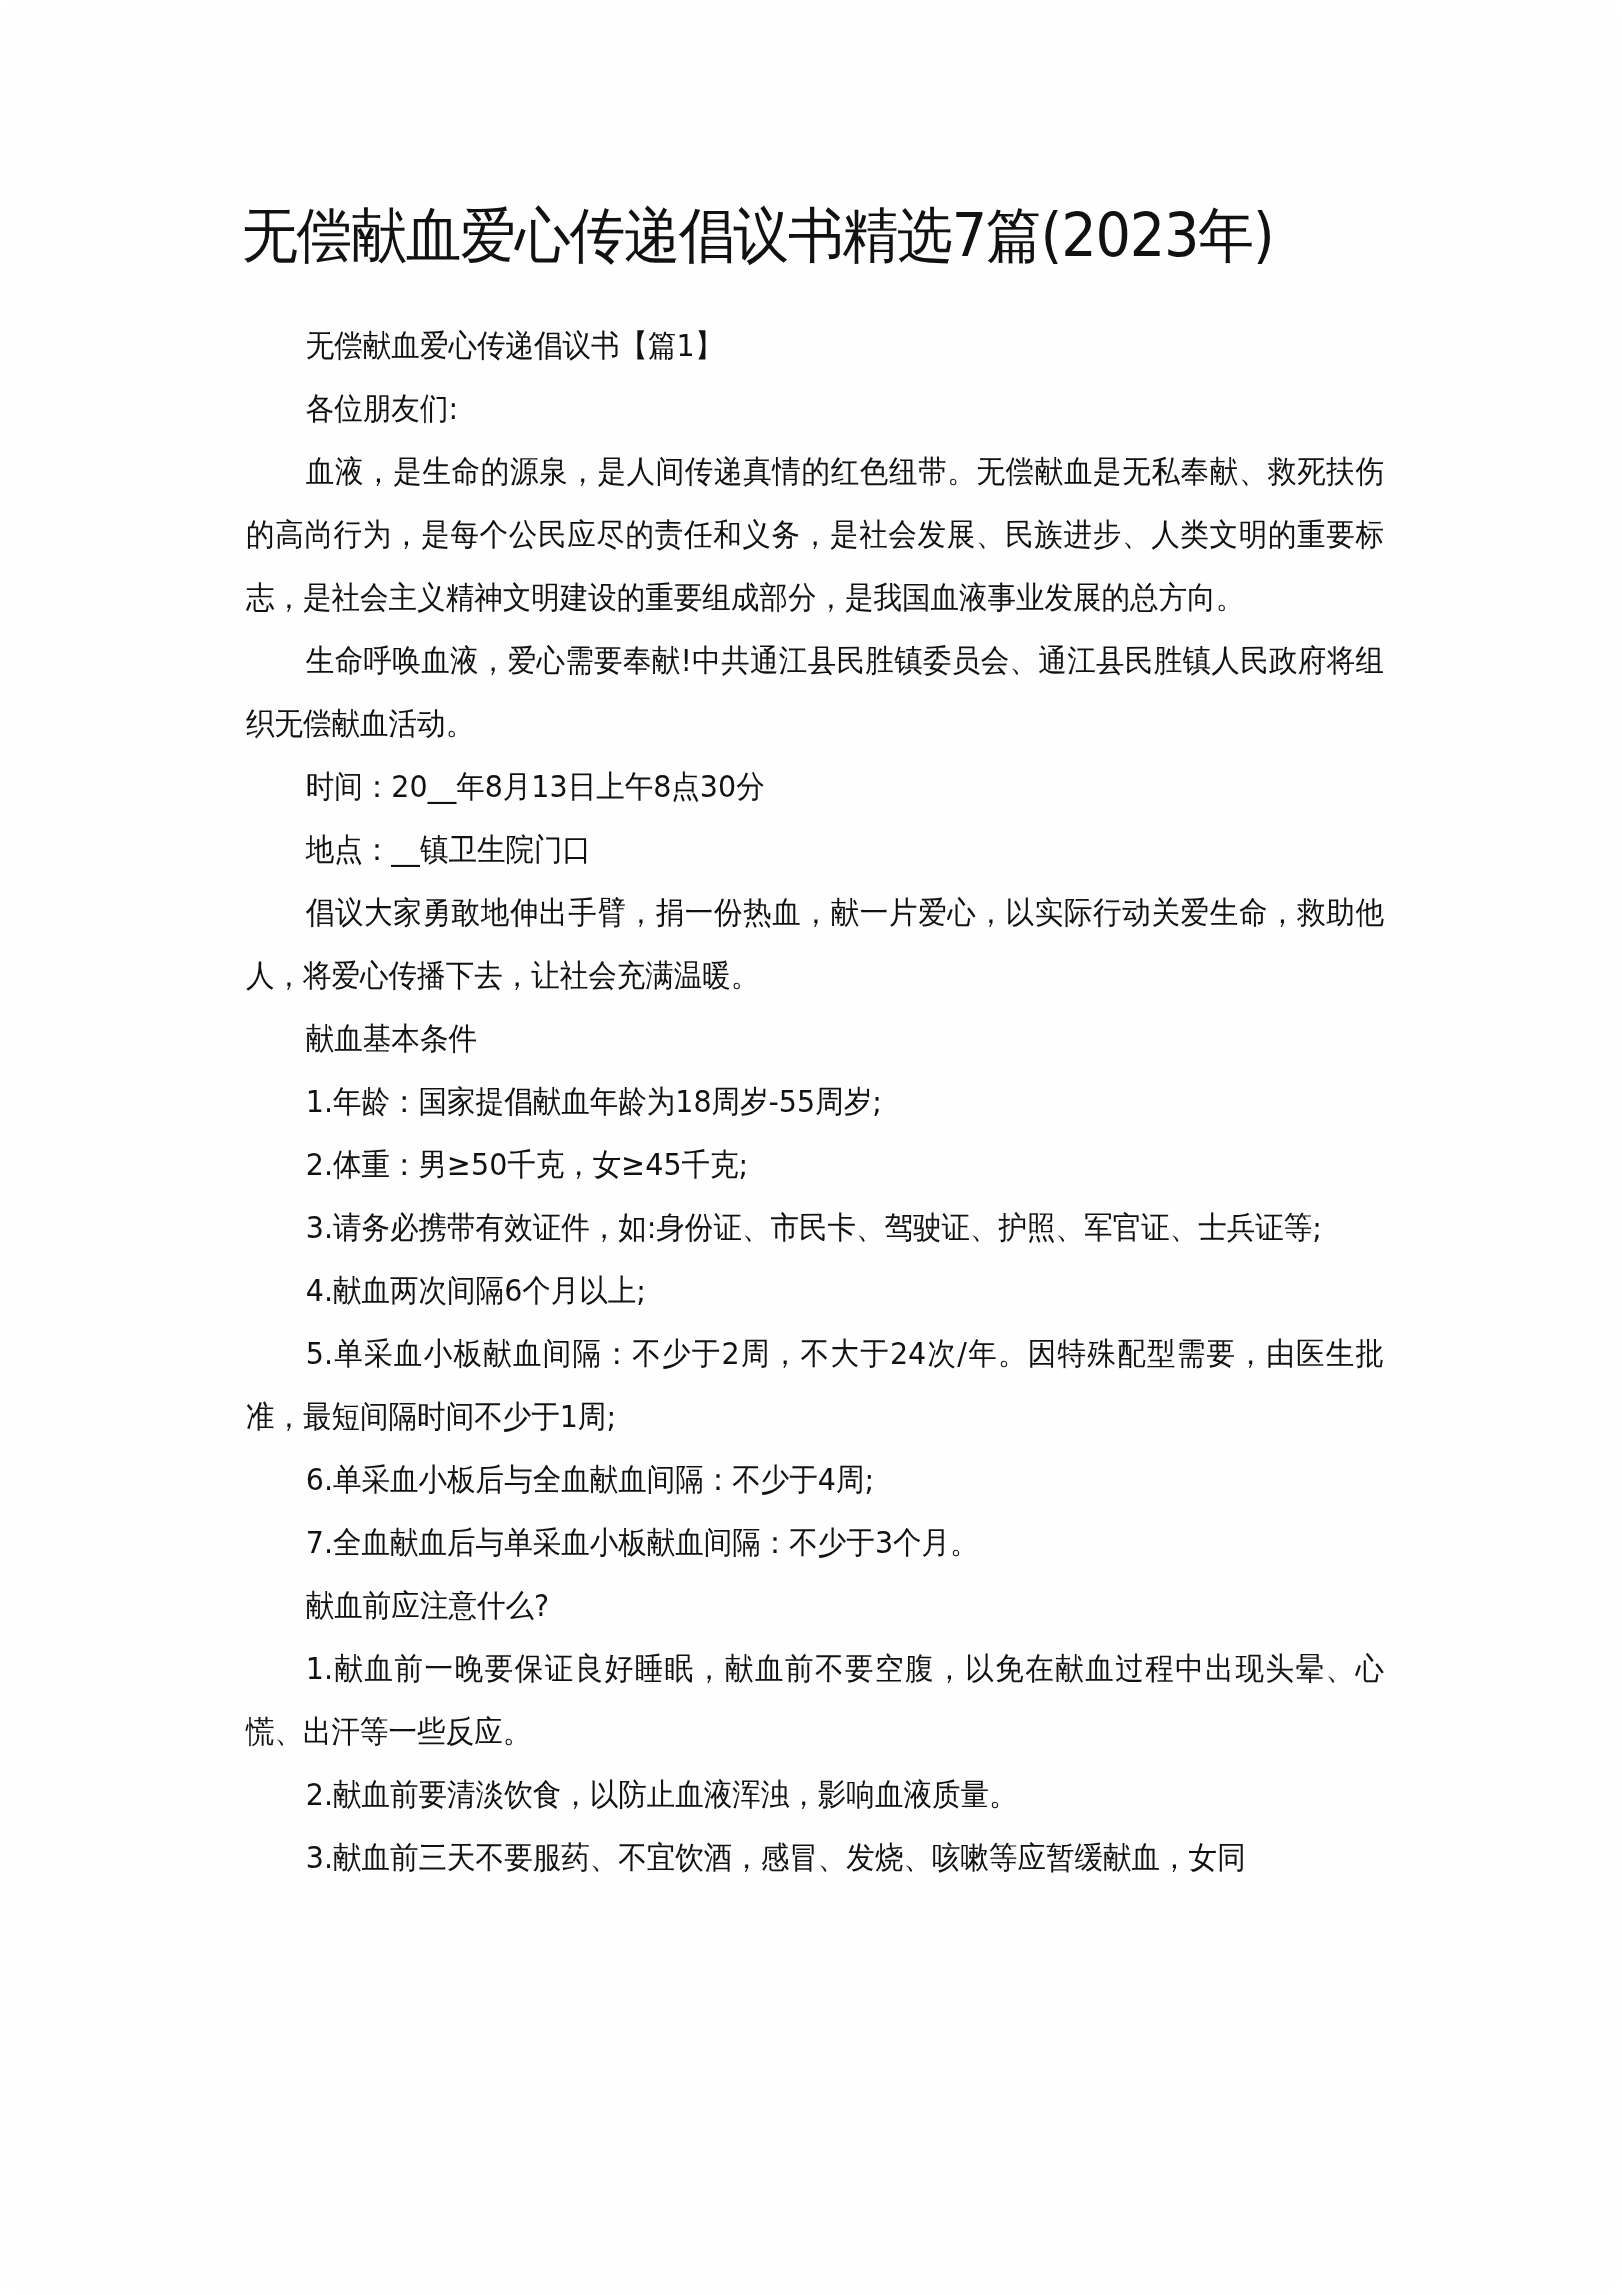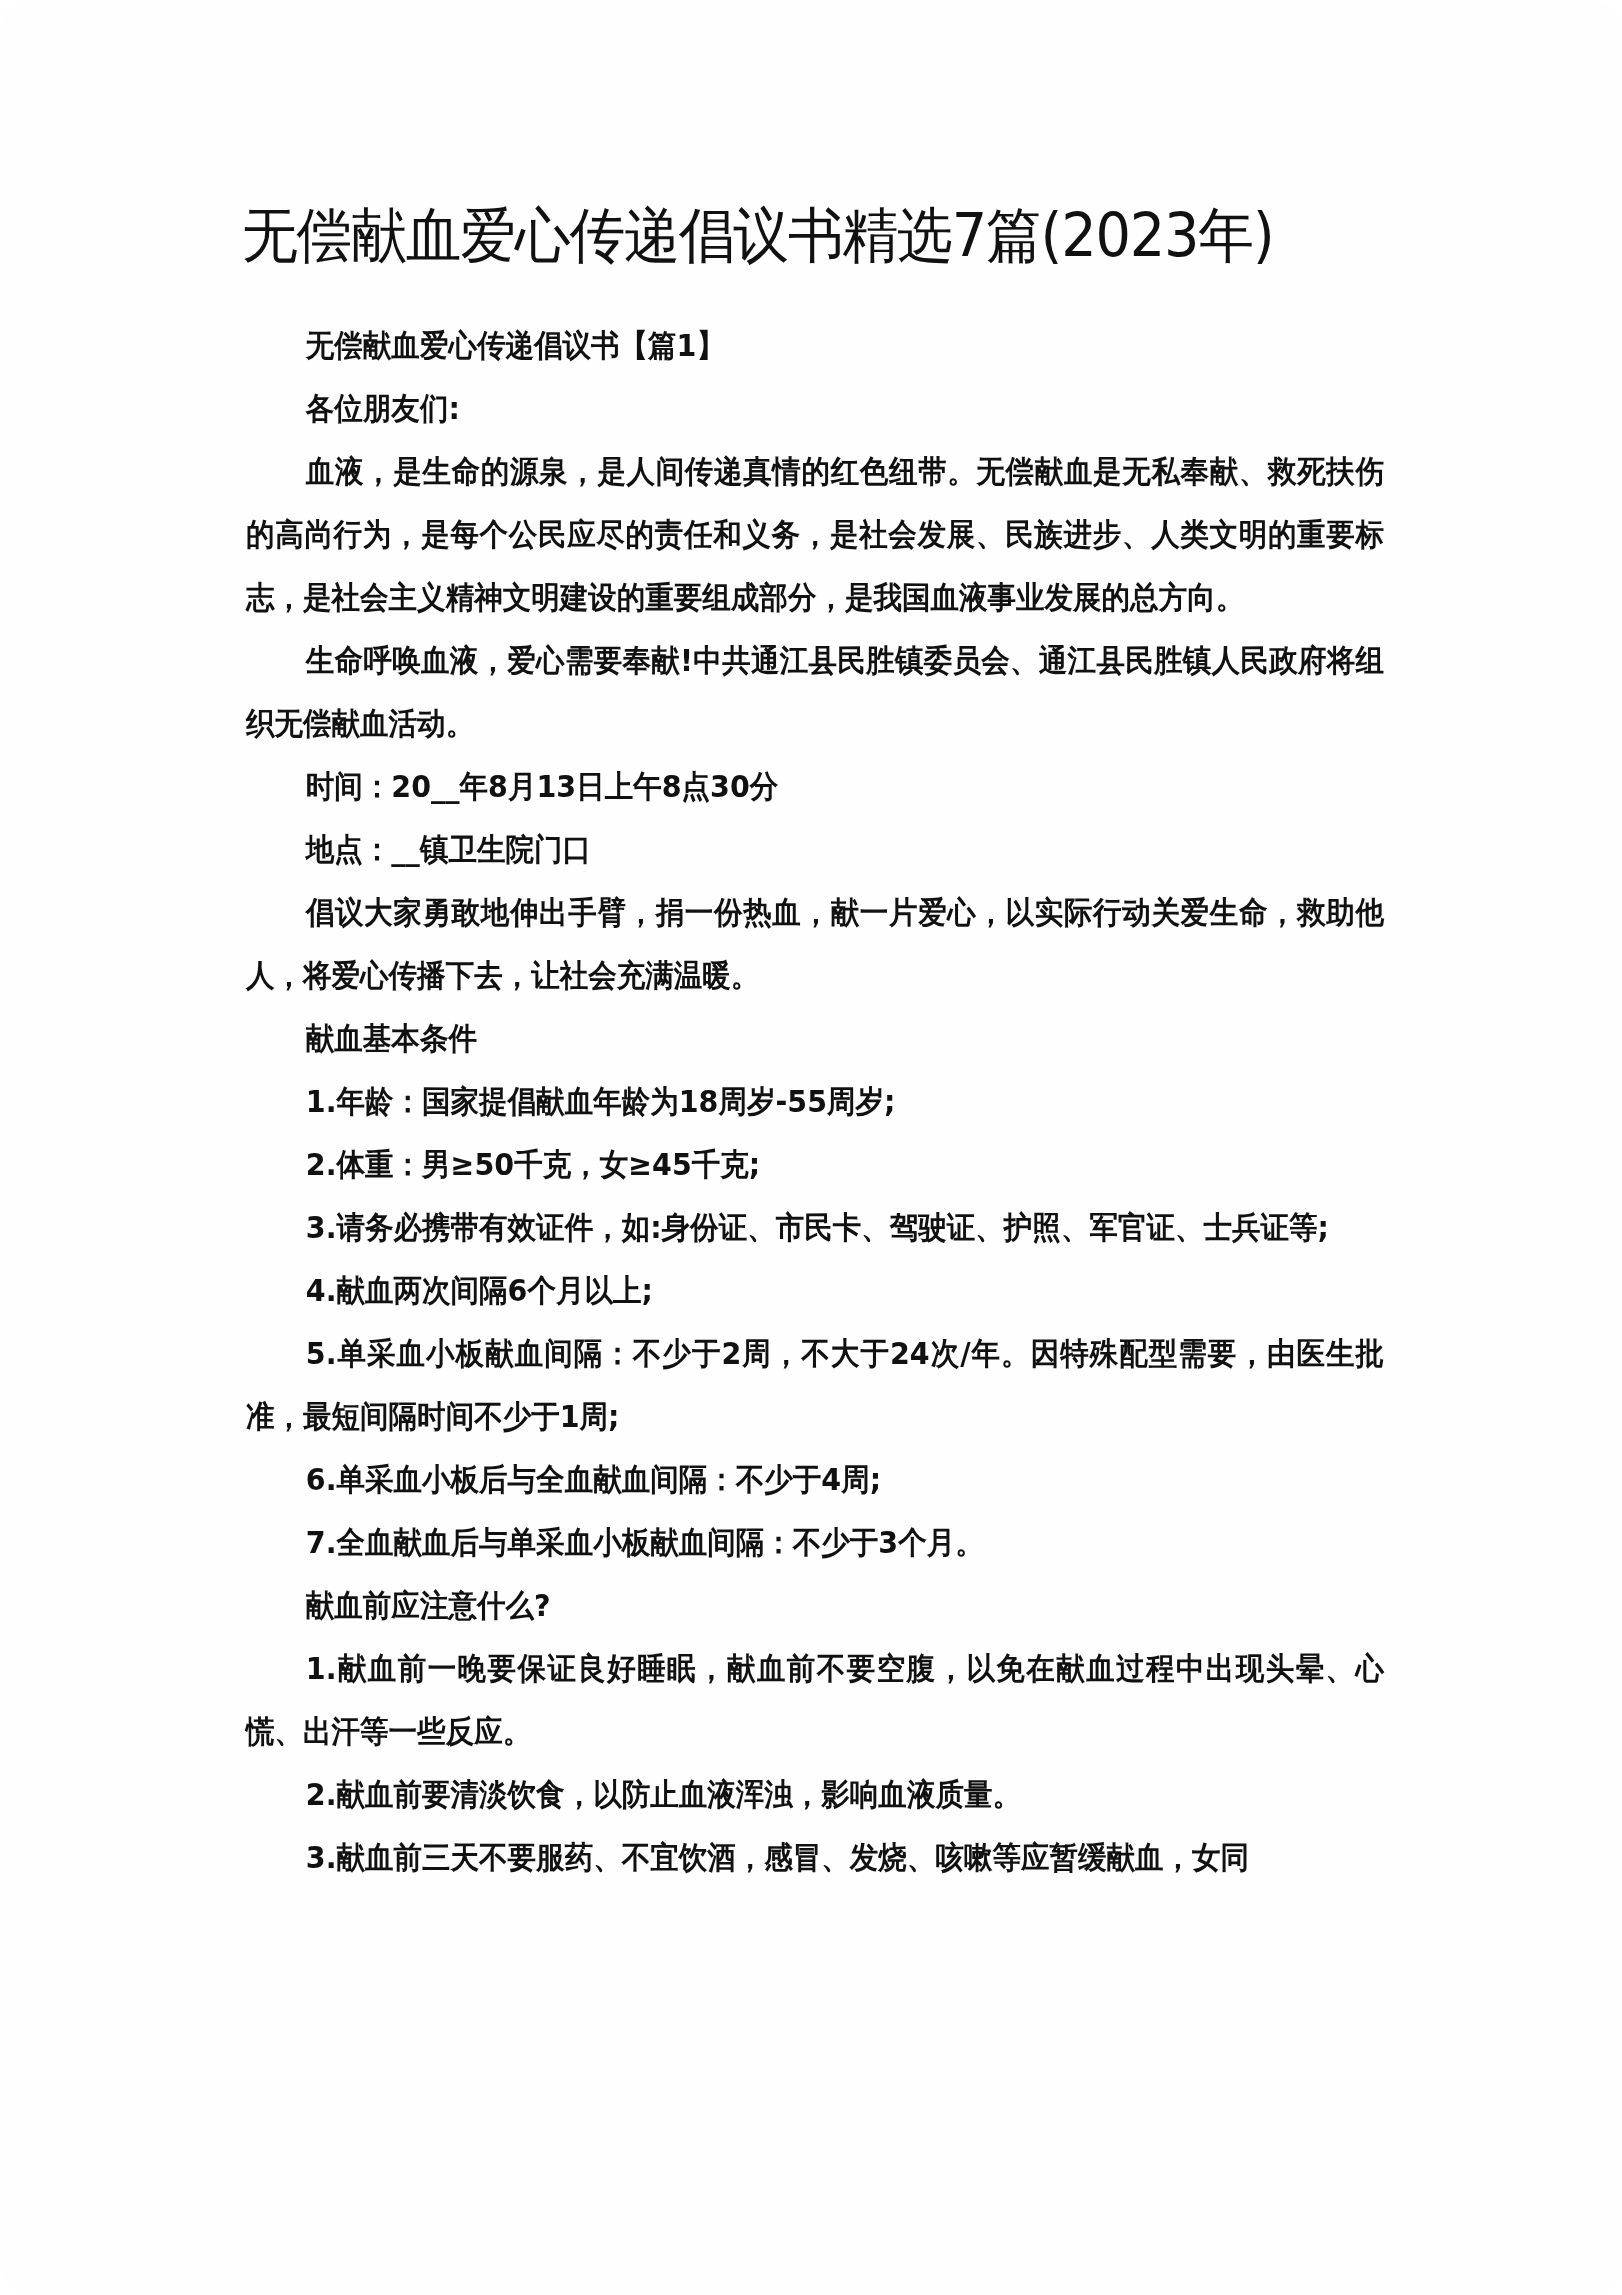--- a/index.html
+++ b/index.html
@@ -2,21 +2,21 @@
 <html style="font-size:10.5px"><head>
 <meta charset="utf-8">
 <style>
   html, body { margin: 0; padding: 0; background: #ffffff; }
   body { width: 1623px; height: 2295px; position: relative; overflow: hidden;
          font-family: "DejaVu Serif", "Liberation Serif", serif; color: #111111; }
   .page { position: absolute; left: 0; top: 0; width: 1623px; height: 2295px; background: #fefefe; border-radius: 30px; }
   .title { position: absolute; left: 242px; top: 196px; width: 1152px;
            font-size: 60px; line-height: 79px; white-space: nowrap; letter-spacing: -1.3px;
            font-family: "DejaVu Sans", "Liberation Sans", sans-serif; transform: scaleX(0.93); transform-origin: left top; }
-  .body { position: absolute; left: 246px; top: 314px; width: 1139px; font-weight: bold; }
+  .body { position: absolute; left: 246px; top: 314px; width: 1139px; }
   .p { font-size: 31px; line-height: 63px; margin: 0; text-align: justify; text-align-last: left;
        font-family: "DejaVu Sans", "Liberation Sans", sans-serif; transform: scaleX(0.92); transform-origin: left top;
        width: 1237px; }
   .indent { text-indent: 65px; }
 </style>
 </head>
 <body>
 
 <div class="page">
   <div class="title">无偿献血爱心传递倡议书精选7篇(2023年)</div>

